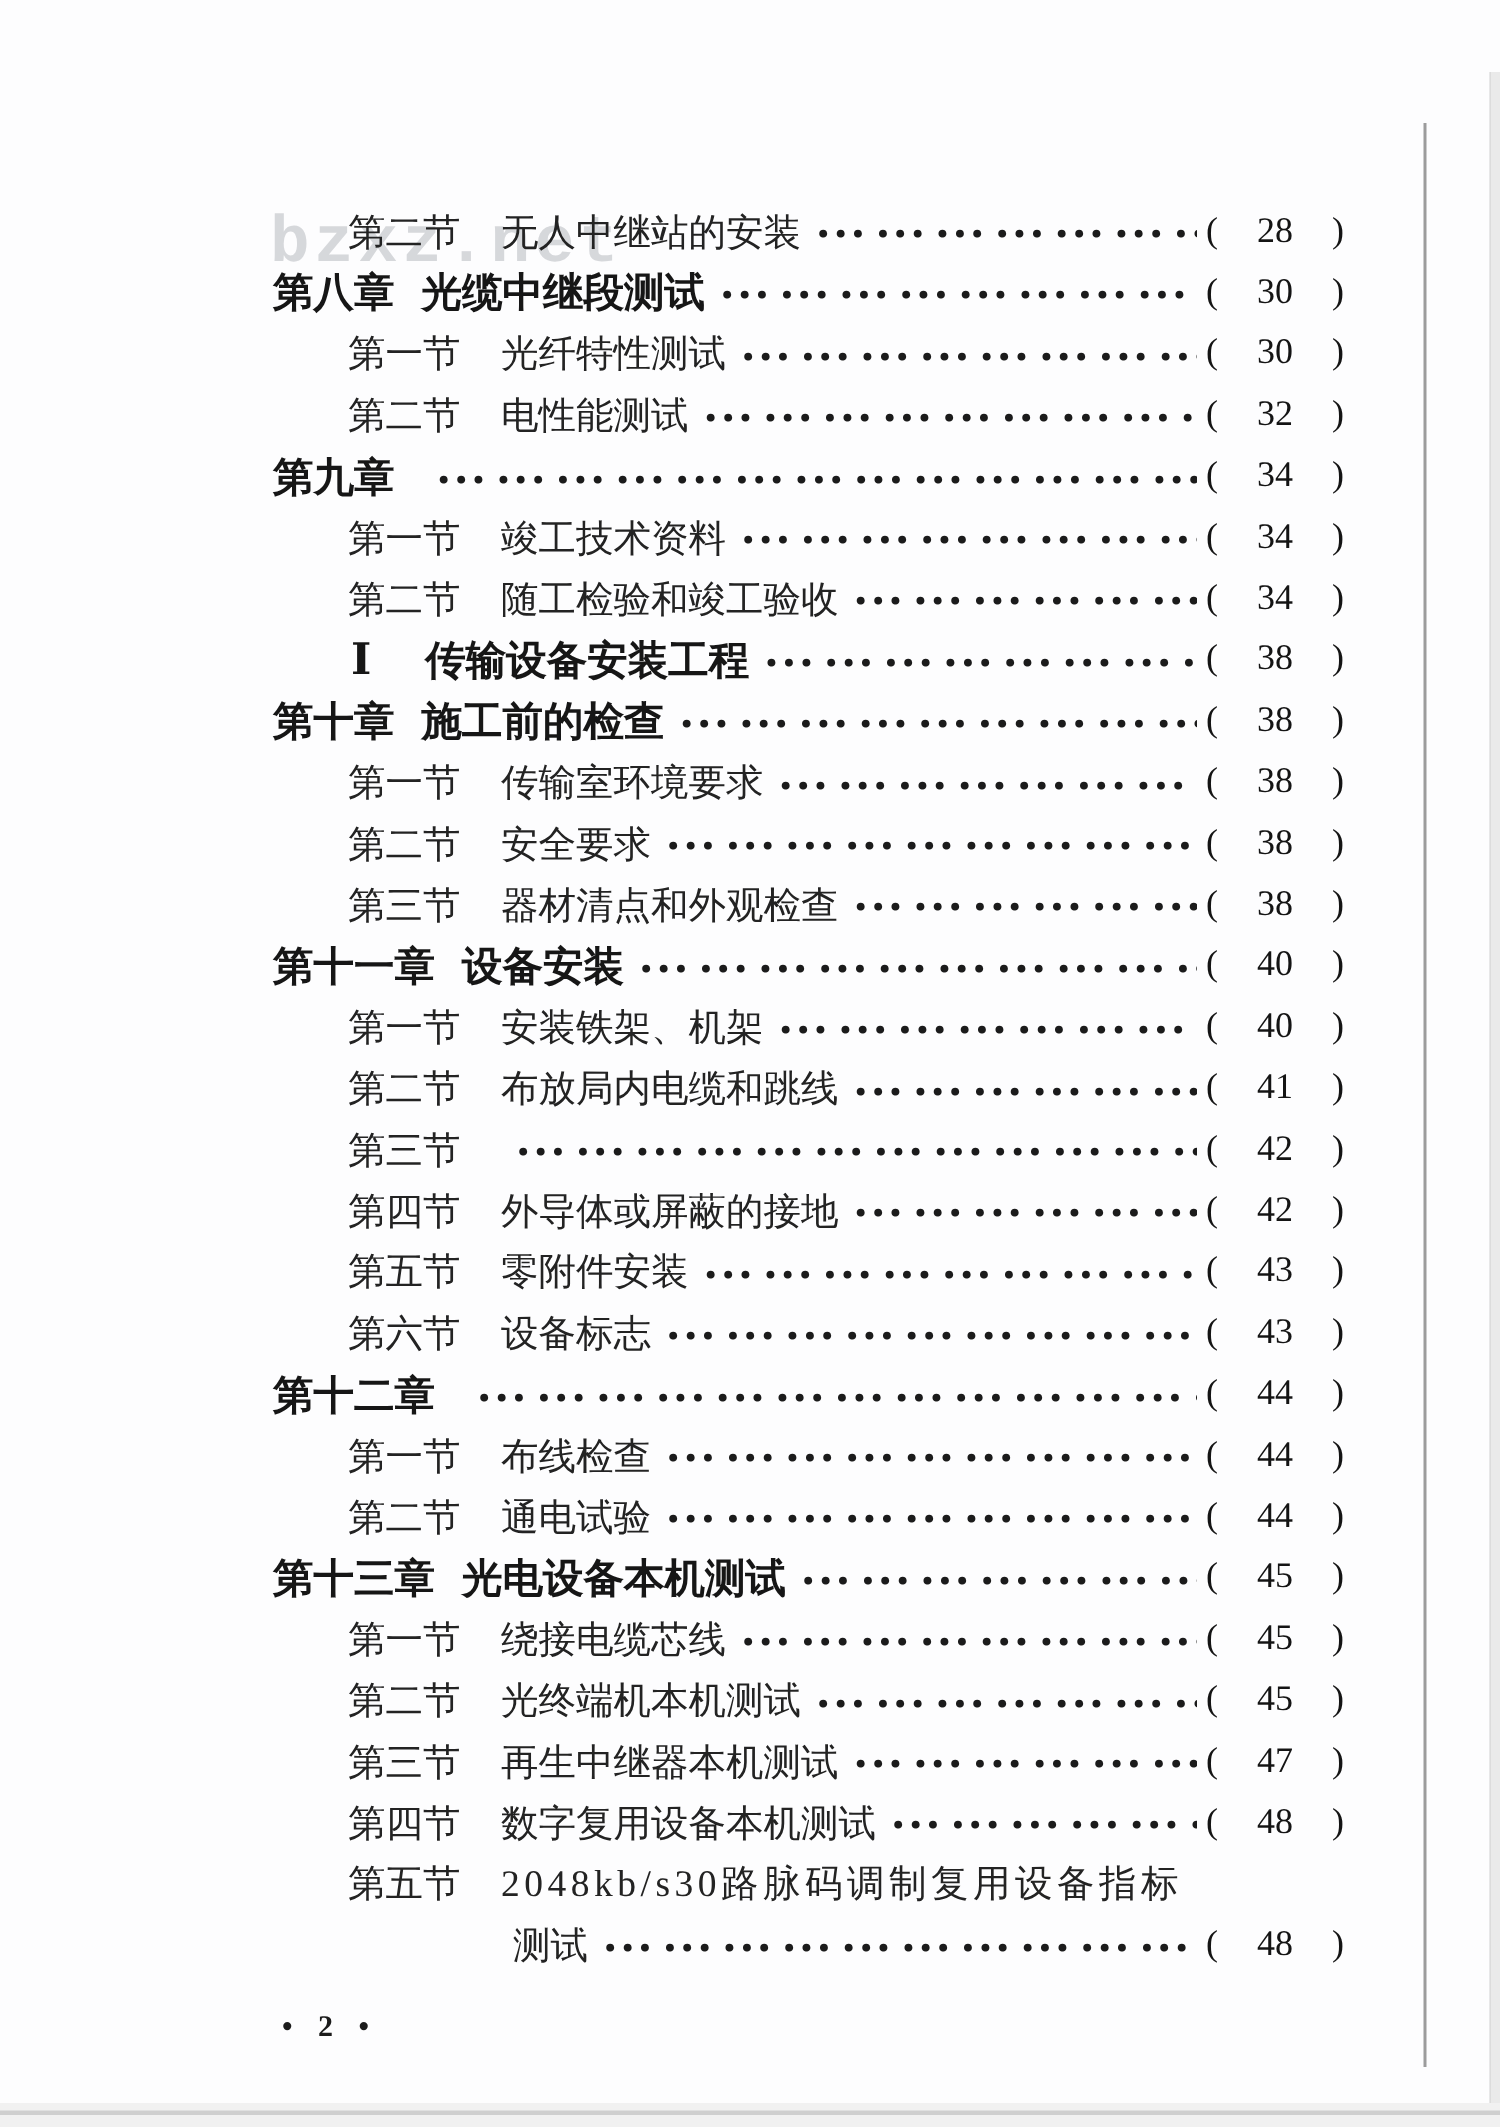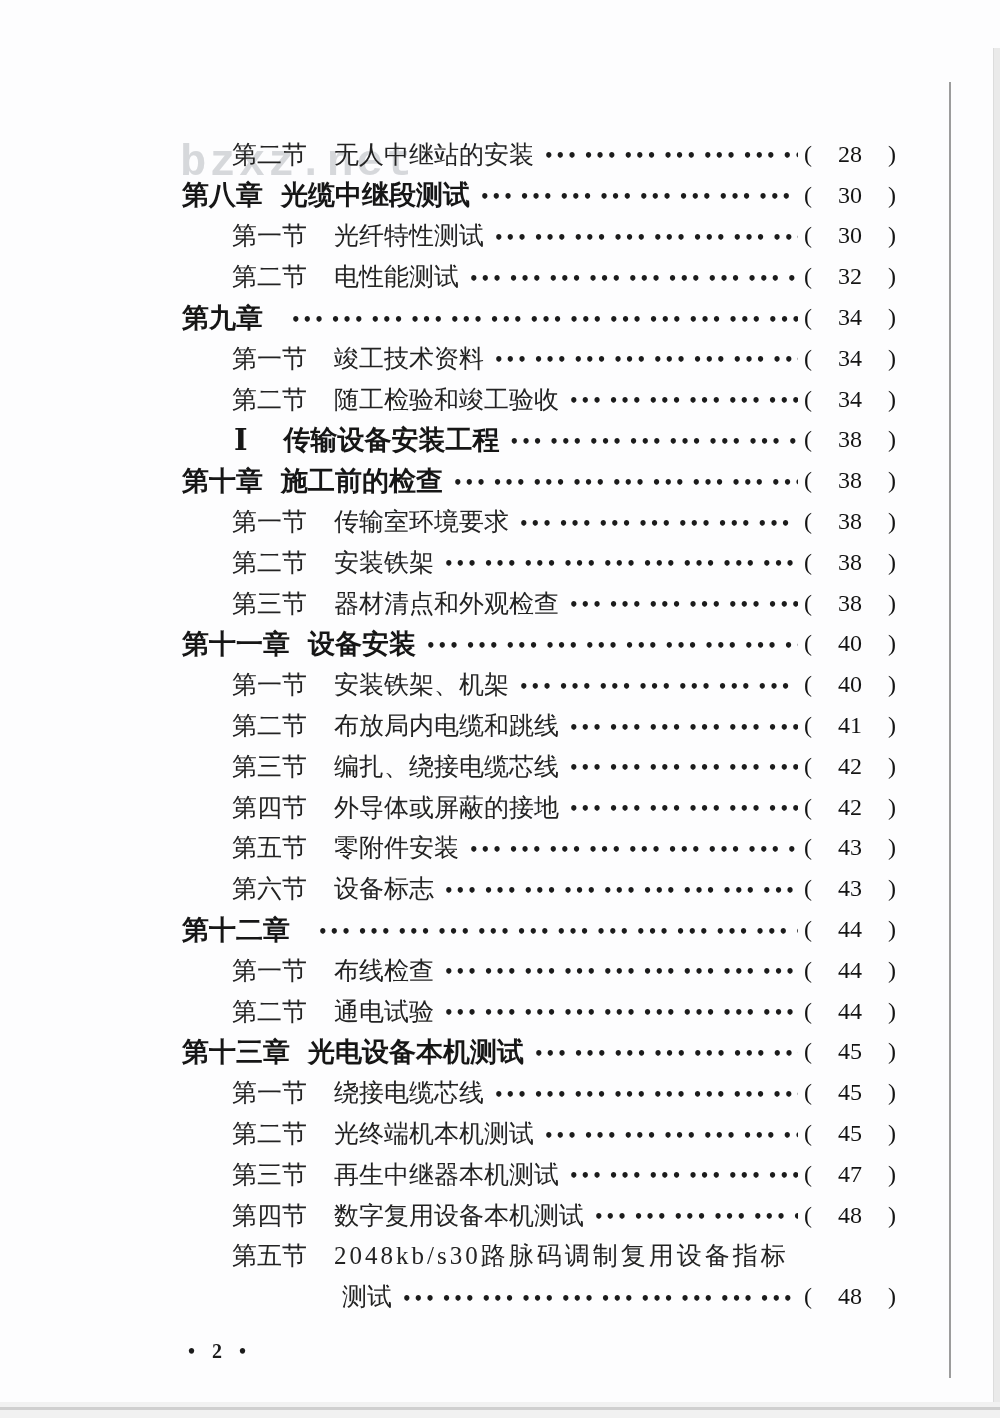--- a/index.html
+++ b/index.html
@@ -150,21 +150,21 @@
       <span class="title">传输室环境要求</span>
       <span class="leader">••• ••• ••• ••• ••• ••• ••• ••• ••• ••• ••• ••• ••• ••• ••• ••• ••• ••• ••• ••• ••• ••• ••• ••• </span>
       <span class="pageno">
         <span class="po">(</span>
         <span class="num">38</span>
         <span class="pc">)</span>
       </span>
     </div>
     <div class="row section">
       <span class="label">第二节</span>
-      <span class="title">安装铁架</span>
+      <span class="title">安全要求</span>
       <span class="leader">••• ••• ••• ••• ••• ••• ••• ••• ••• ••• ••• ••• ••• ••• ••• ••• ••• ••• ••• ••• ••• ••• ••• ••• </span>
       <span class="pageno">
         <span class="po">(</span>
         <span class="num">38</span>
         <span class="pc">)</span>
       </span>
     </div>
     <div class="row section">
       <span class="label">第三节</span>
       <span class="title">器材清点和外观检查</span>
@@ -200,21 +200,20 @@
       <span class="title">布放局内电缆和跳线</span>
       <span class="leader">••• ••• ••• ••• ••• ••• ••• ••• ••• ••• ••• ••• ••• ••• ••• ••• ••• ••• ••• ••• ••• ••• ••• ••• </span>
       <span class="pageno">
         <span class="po">(</span>
         <span class="num">41</span>
         <span class="pc">)</span>
       </span>
     </div>
     <div class="row section">
       <span class="label">第三节</span>
-      <span class="title">编扎、绕接电缆芯线</span>
       <span class="leader">••• ••• ••• ••• ••• ••• ••• ••• ••• ••• ••• ••• ••• ••• ••• ••• ••• ••• ••• ••• ••• ••• ••• ••• </span>
       <span class="pageno">
         <span class="po">(</span>
         <span class="num">42</span>
         <span class="pc">)</span>
       </span>
     </div>
     <div class="row section">
       <span class="label">第四节</span>
       <span class="title">外导体或屏蔽的接地</span>

